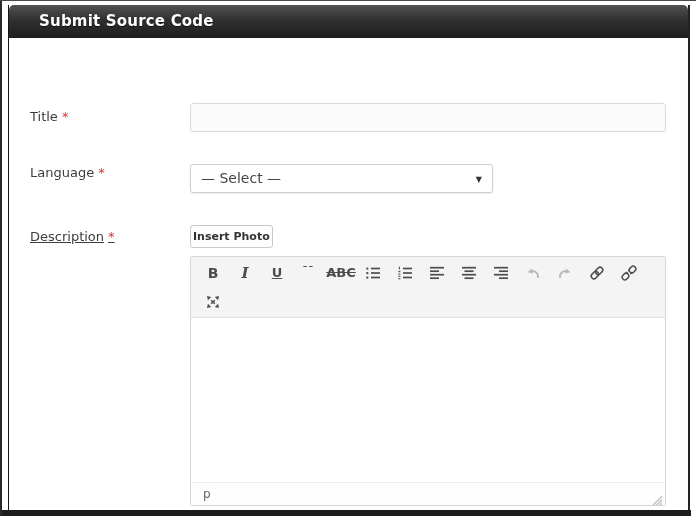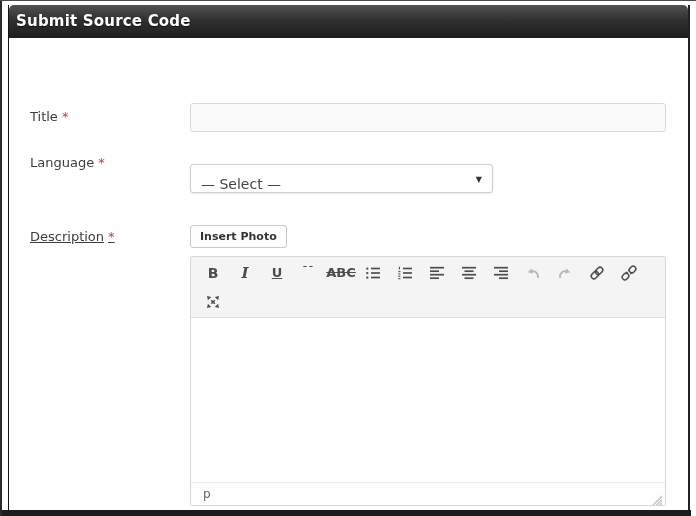--- a/index.html
+++ b/index.html
@@ -10,38 +10,38 @@
   
   .edge-top    { position:absolute; left:0; top:0; width:696px; height:1px; background:#4a4a4a; }
   .edge-left   { position:absolute; left:0; top:1px; width:2px; height:515px; background:#2a2a2a; }
   .bottom-strip{ position:absolute; left:2px; top:510px; width:689px; height:6px; background:#1c1c1c; z-index:9; }
 
   
   .panel { position:absolute; left:8px; top:5px; width:682px; height:511px;
            border-left:1px solid #151515; border-right:2px solid #222; background:#fff; }
   .panel-header { height:33px; border-radius:5px 5px 0 0;
     background:linear-gradient(180deg,#525252 0%,#303030 45%,#1e1e1e 100%);
-    color:#fff; font-size:15px; font-weight:bold; line-height:33px; padding-left:7px;
+    color:#fff; font-size:15px; font-weight:bold; line-height:33px; padding-left:30px;
     text-shadow:0 1px 1px rgba(0,0,0,.6); letter-spacing:.2px; }
   .panel-body { position:relative; width:100%; height:442px; background:#fff; }
 
   .field-label { position:absolute; left:21px; font-size:13px; color:#3d3d3d; white-space:nowrap; }
   .req { color:#dd3333; margin-left:4px; font-size:13px; }
 
   .text-input { position:absolute; left:181px; width:476px; height:29px;
     background:#fbfbfb; border:1px solid #d9d9d9; border-radius:3px;
     font-size:13px; color:#333; padding:0 8px; outline:none; }
 
   .select-box { position:absolute; left:181px; width:303px; height:29px;
     background:#fff; border:1px solid #cfcfcf; border-radius:3px;
     box-shadow:0 1px 2px rgba(0,0,0,.08);
-    font-size:14px; color:#444; line-height:27px; padding:6px 10px; cursor:pointer; }
+    font-size:14px; color:#444; line-height:27px; padding:0 10px; cursor:pointer; }
   .select-box .arrow { position:absolute; right:10px; top:0; line-height:29px; font-size:8px; color:#333; }
 
-  .btn-insert { position:absolute; left:181px; height:23px; padding:0 9px;
+  .btn-insert { position:absolute; left:181px; height:23px; padding:0 2px;
     background:#fdfdfd; border:1px solid #c9c9c9; border-radius:3px;
     font-family:"DejaVu Sans", sans-serif; font-size:11px; font-weight:600; color:#333;
     line-height:21px; cursor:pointer; }
 
   
   .editor { position:absolute; left:181px; top:218px; width:476px;
     border:1px solid #d6d6d6; border-radius:2px; background:#fff; }
   .toolbar { background:#f4f4f4; border-bottom:1px solid #e0e0e0; padding:2px 9px;
     display:flex; flex-wrap:wrap; align-items:center; }
   .tb-btn { width:26px; height:27px; margin-right:6px; display:flex; align-items:center;
@@ -72,21 +72,21 @@
       <span>Submit Source Code</span>
     </div>
 
     <div class="panel-body">
 
       <div class="field-label" style="top:71px;">
         <span>Title</span><span class="req">*</span>
       </div>
       <input class="text-input" style="top: 65px;" type="text" value="">
 
-      <div class="field-label" style="top:117px;">
+      <div class="field-label" style="top:127px;">
         <span>Language</span><span class="req">*</span>
       </div>
       <div class="select-box" style="top:126px;">
         <span>— Select —</span>
         <span class="arrow">▼</span>
       </div>
 
       <div class="field-label" style="top:191px;text-decoration:underline;">
         <span>Description</span><span class="req">*</span>
       </div>

